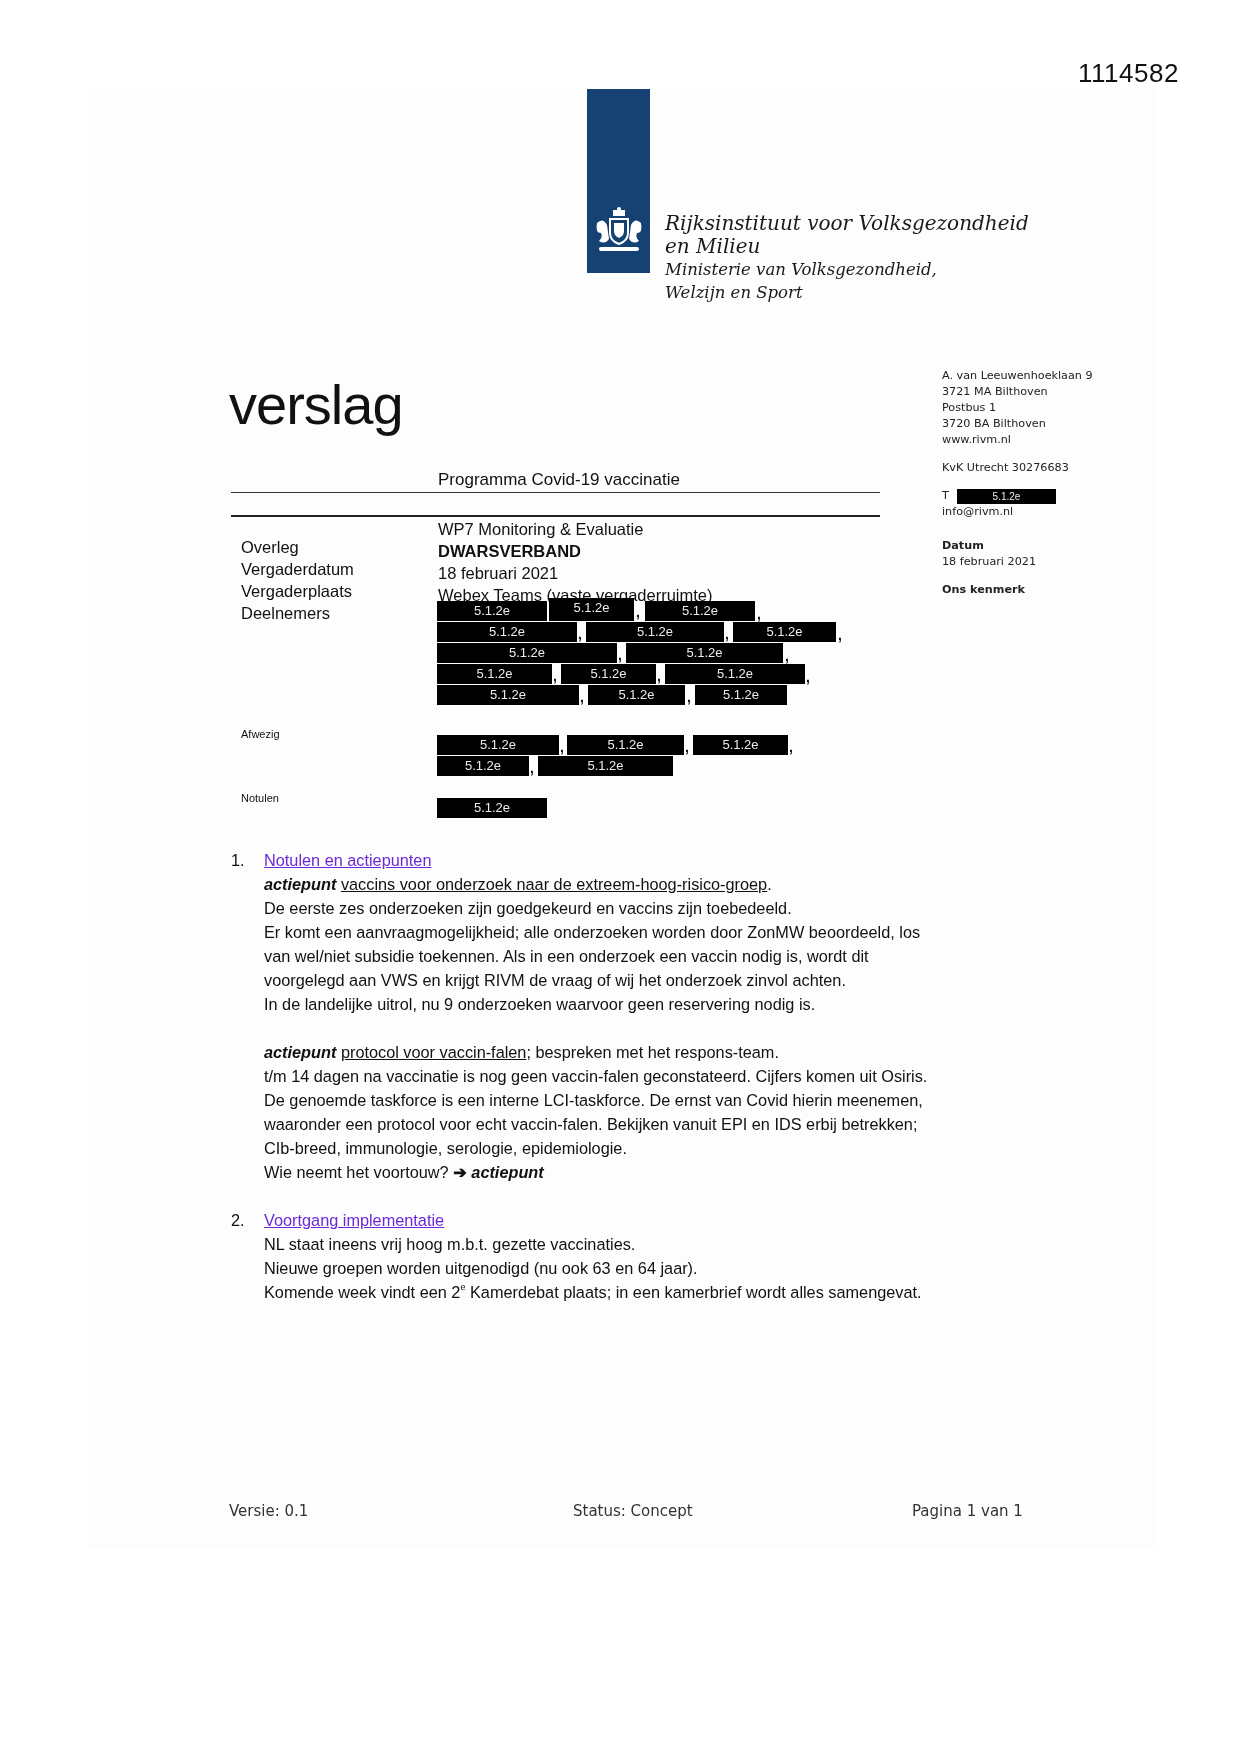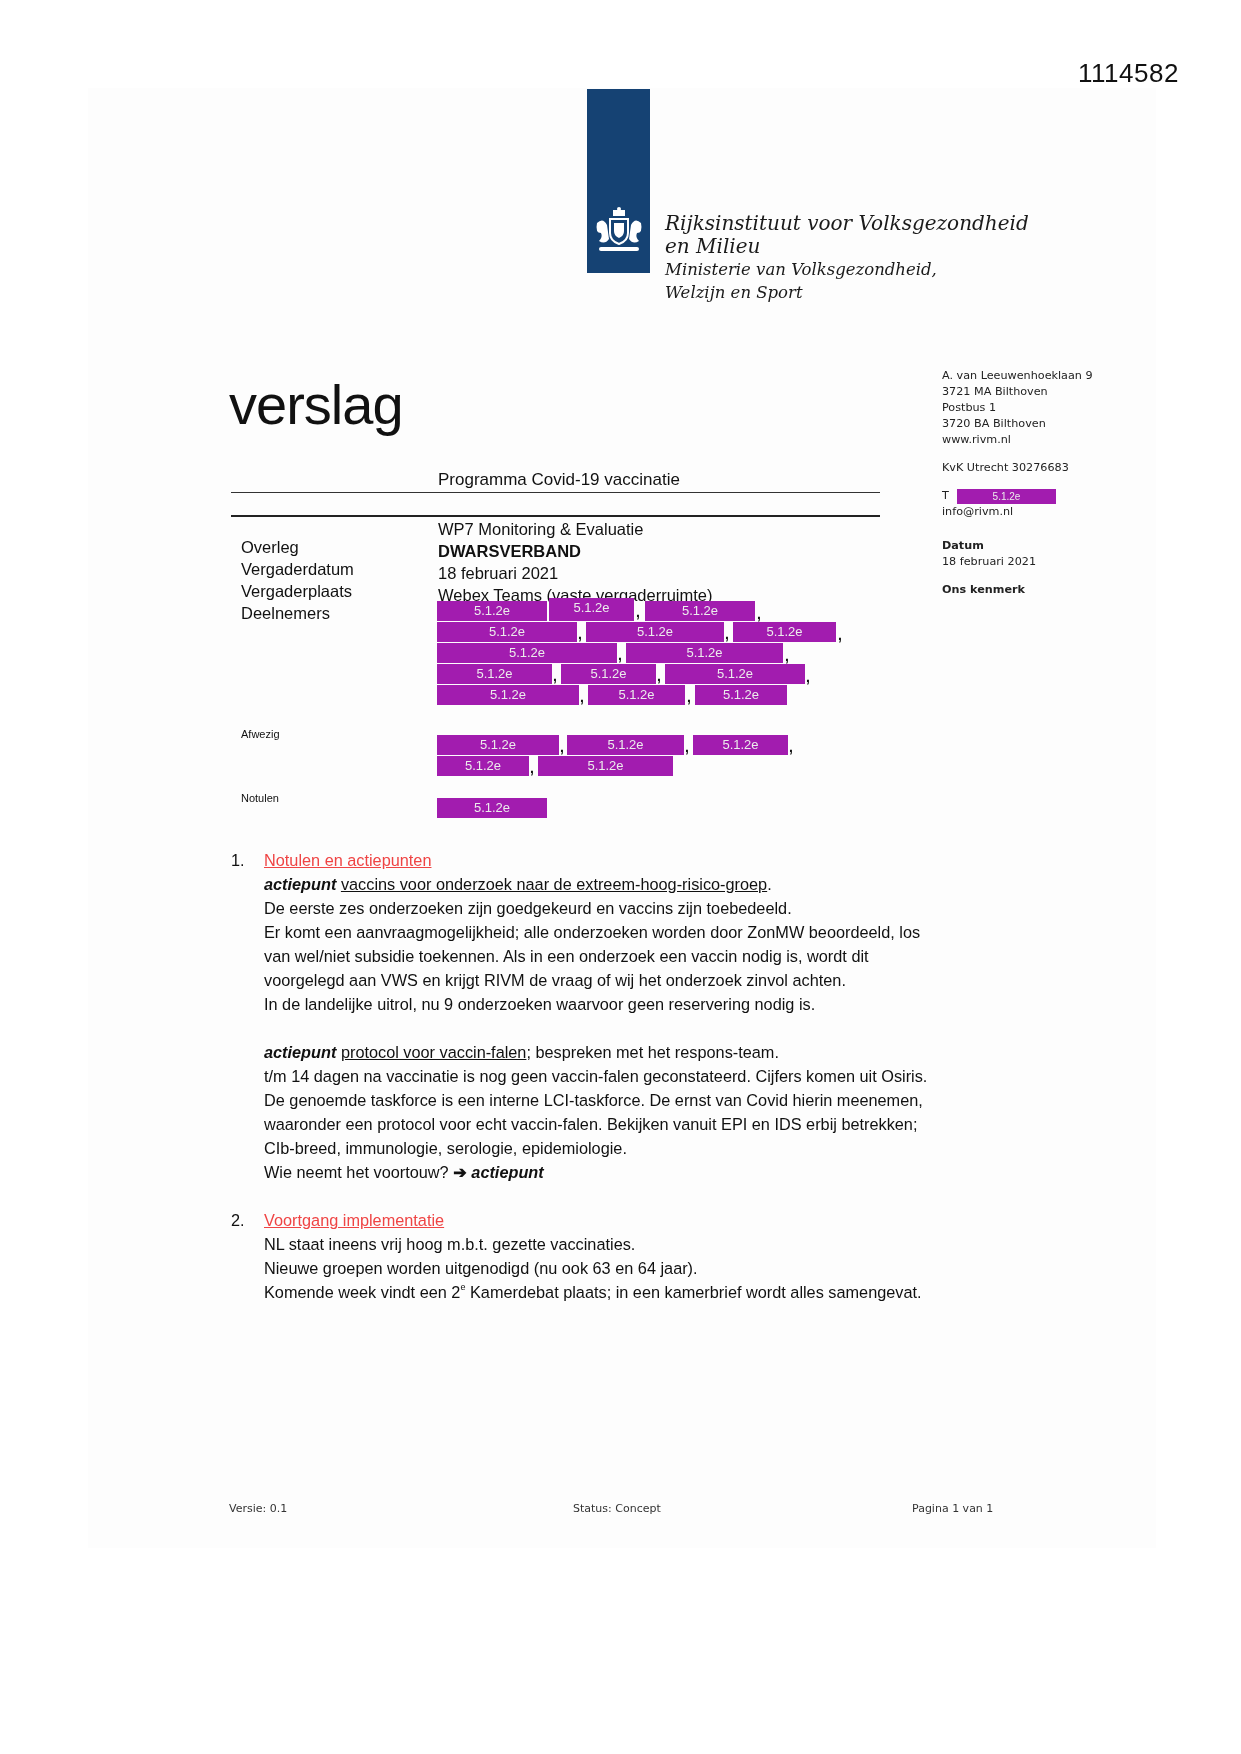--- a/index.html
+++ b/index.html
@@ -11,48 +11,48 @@
 
   .logo-bar { position:absolute; left:587px; top:89px; width:63px; height:184px; background:#154273; }
   .crest { position:absolute; left:591px; top:205px; width:56px; height:56px; }
   .org { position:absolute; left:665px; top:212px; font-family:"DejaVu Serif","Liberation Serif", serif; color:#1a1a1a; }
   .org .l1 { font-size:20px; line-height:23px;font-style:italic; }
   .org .l2 { font-size:16.5px; line-height:23px; font-style:italic; }
 
   .sidebar { position:absolute; left:922px; top:368px; font-family:"DejaVu Sans", sans-serif; font-size:11.2px; line-height:16px; color:#222;margin-left:20px; }
   .sidebar .gap { height:12px; }
   .sidebar .bold { font-weight:bold; }
-  .redact { background:#a21caf; color:#ececec; font-family:"Liberation Sans", sans-serif;
+  .redact { background:#000000; color:#ececec; font-family:"Liberation Sans", sans-serif;
             display:inline-block; text-align:center; position:absolute; font-size:13px; }
   .sidebar .tel { position:relative; }
   .tel-red { position:absolute; left:15px; top:1px; width:99px; height:15px; font-size:10px; line-height:15px; }
 
   .title { position:absolute; left:229px; top:372px; font-size:56px; font-family:"Liberation Sans", sans-serif; letter-spacing:-1px; color:#111; }
   .programma { position:absolute; left:438px; top:470px; font-size:17px; color:#111; }
   .rule1 { position:absolute; left:231px; top:492px; width:649px; height:1px; background:#333; }
   .rule2 { position:absolute; left:231px; top:515px; width:649px; height:2px; background:#222; }
 
   .meta-labels { position:absolute; left:241px; top:536px; font-size:16.5px; line-height:22px; color:#111; }
   .meta-values { position:absolute; left:438px; top:518px; font-size:16.5px; line-height:22px; color:#111; }
   .meta-values .bold { font-weight:bold; }
   .meta-label-abs { position:absolute; font-size:11px; color:#111; left:241px; }
 
   .r { height:20px; line-height:20px; font-size:13px; }
   .comma { position:absolute; font-size:14px; color:#111; font-weight:bold; }
 
   .body { position:absolute; left:231px; top:848px; width:700px; font-size:16.3px; line-height:24px; color:#111; }
   .item { position:relative; padding-left:33px; }
   .item .num { position:absolute; left:0; top:0; }
-  .item .head { color:#ef4444; text-decoration:underline; }
+  .item .head { color:#6d28d9; text-decoration:underline; }
   .u { text-decoration:underline; }
   .bi { font-weight:bold; font-style:italic; }
   .blank { height:24px; }
   sup { font-size:9px; vertical-align:8px; line-height:0; }
 
-  .footer { position:absolute; top:1502px; font-family:"DejaVu Sans", sans-serif; font-size:11px; color:#333; }
+  .footer { position:absolute; top:1502px; font-family:"DejaVu Sans", sans-serif; font-size:15px; color:#333; }
 </style>
 </head>
 <body>
 
 <div class="page-bg"></div>
 <div class="docid">1114582</div>
 
 <div class="logo-bar"></div>
 <svg class="crest" viewBox="0 0 56 56">
   <g fill="#ffffff">

